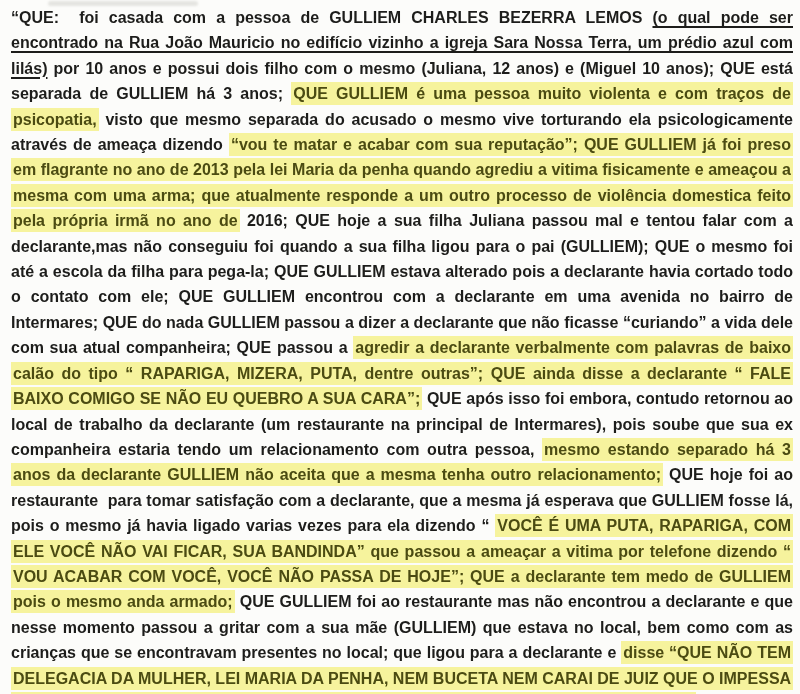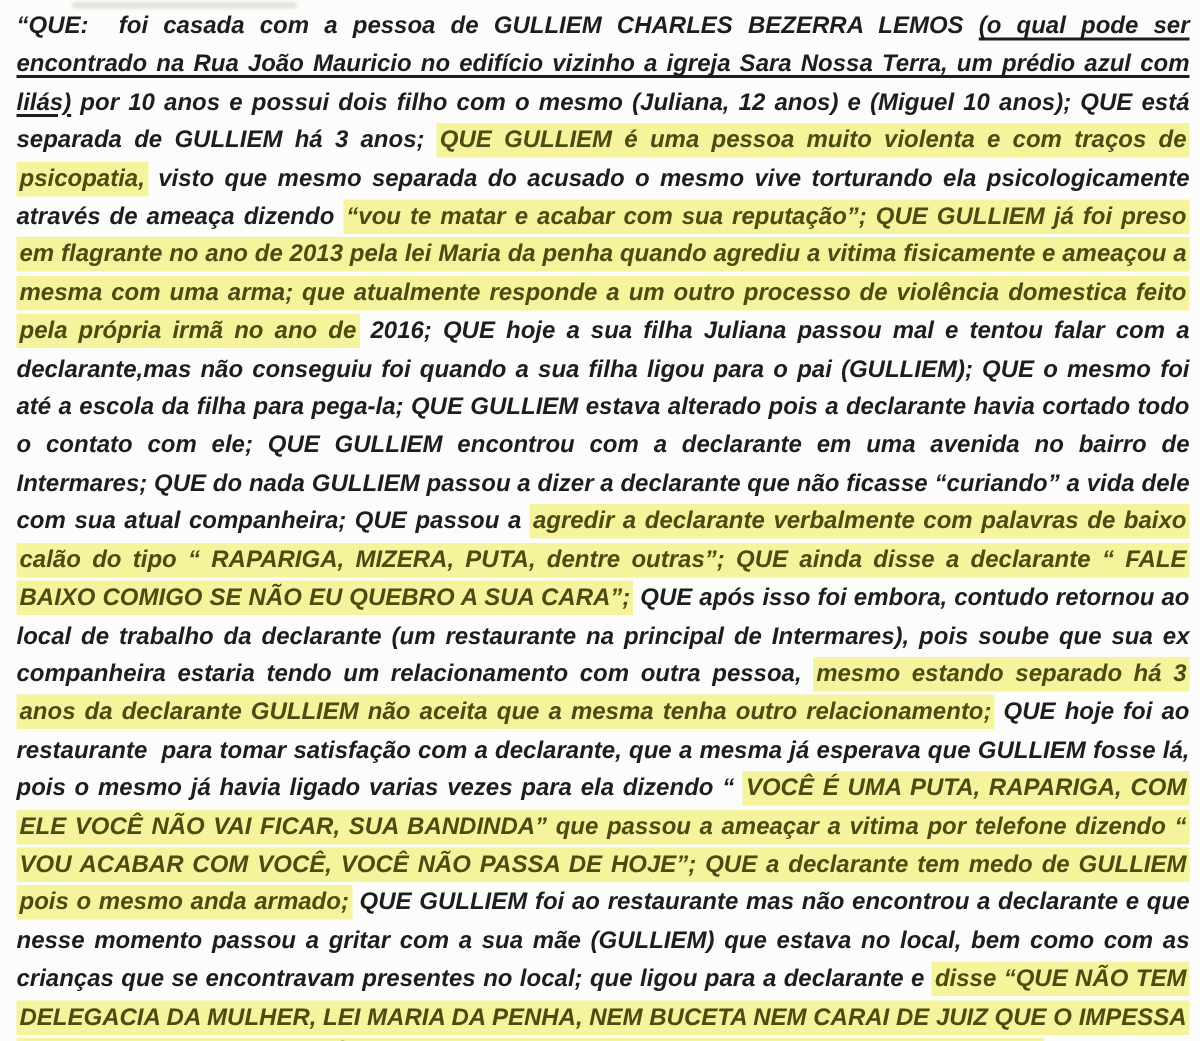--- a/index.html
+++ b/index.html
@@ -34,21 +34,21 @@
   .statement {
     margin: 0;
     font-family: "Liberation Sans", sans-serif;
     font-weight: bold;
     font-size: 16px;
     line-height: 25.4px;
     text-align: justify;
     color: var(--ink, #1d1d1b);
     letter-spacing: 0;
   }
-  .seg { font-weight: bold; font-style: italic; }
+  .seg { font-weight: bold; }
   .seg.hl {
     background: var(--hl, #f6f39d);
     color: var(--hl-ink, #4b4b12);
     padding: 3px 2px;
     -webkit-box-decoration-break: clone;
     box-decoration-break: clone;
   }
   .seg.ul {
     text-decoration: underline;
     text-decoration-thickness: 2px;

